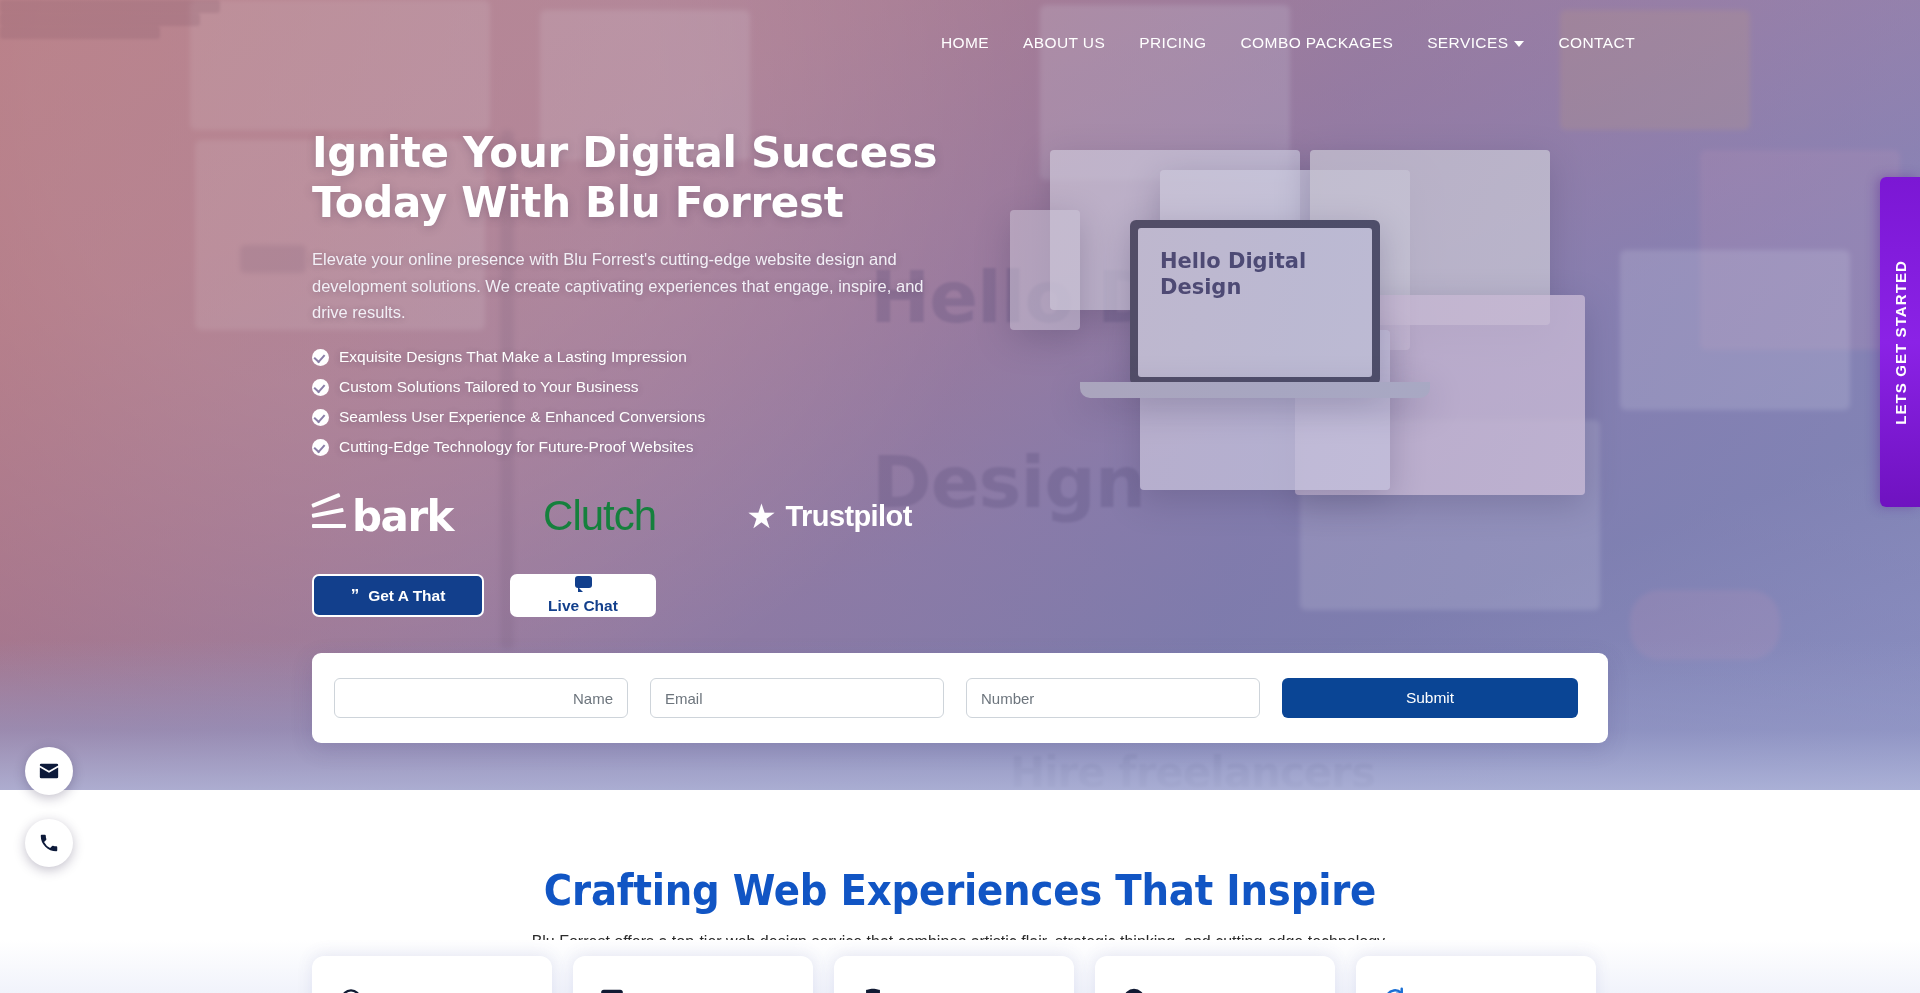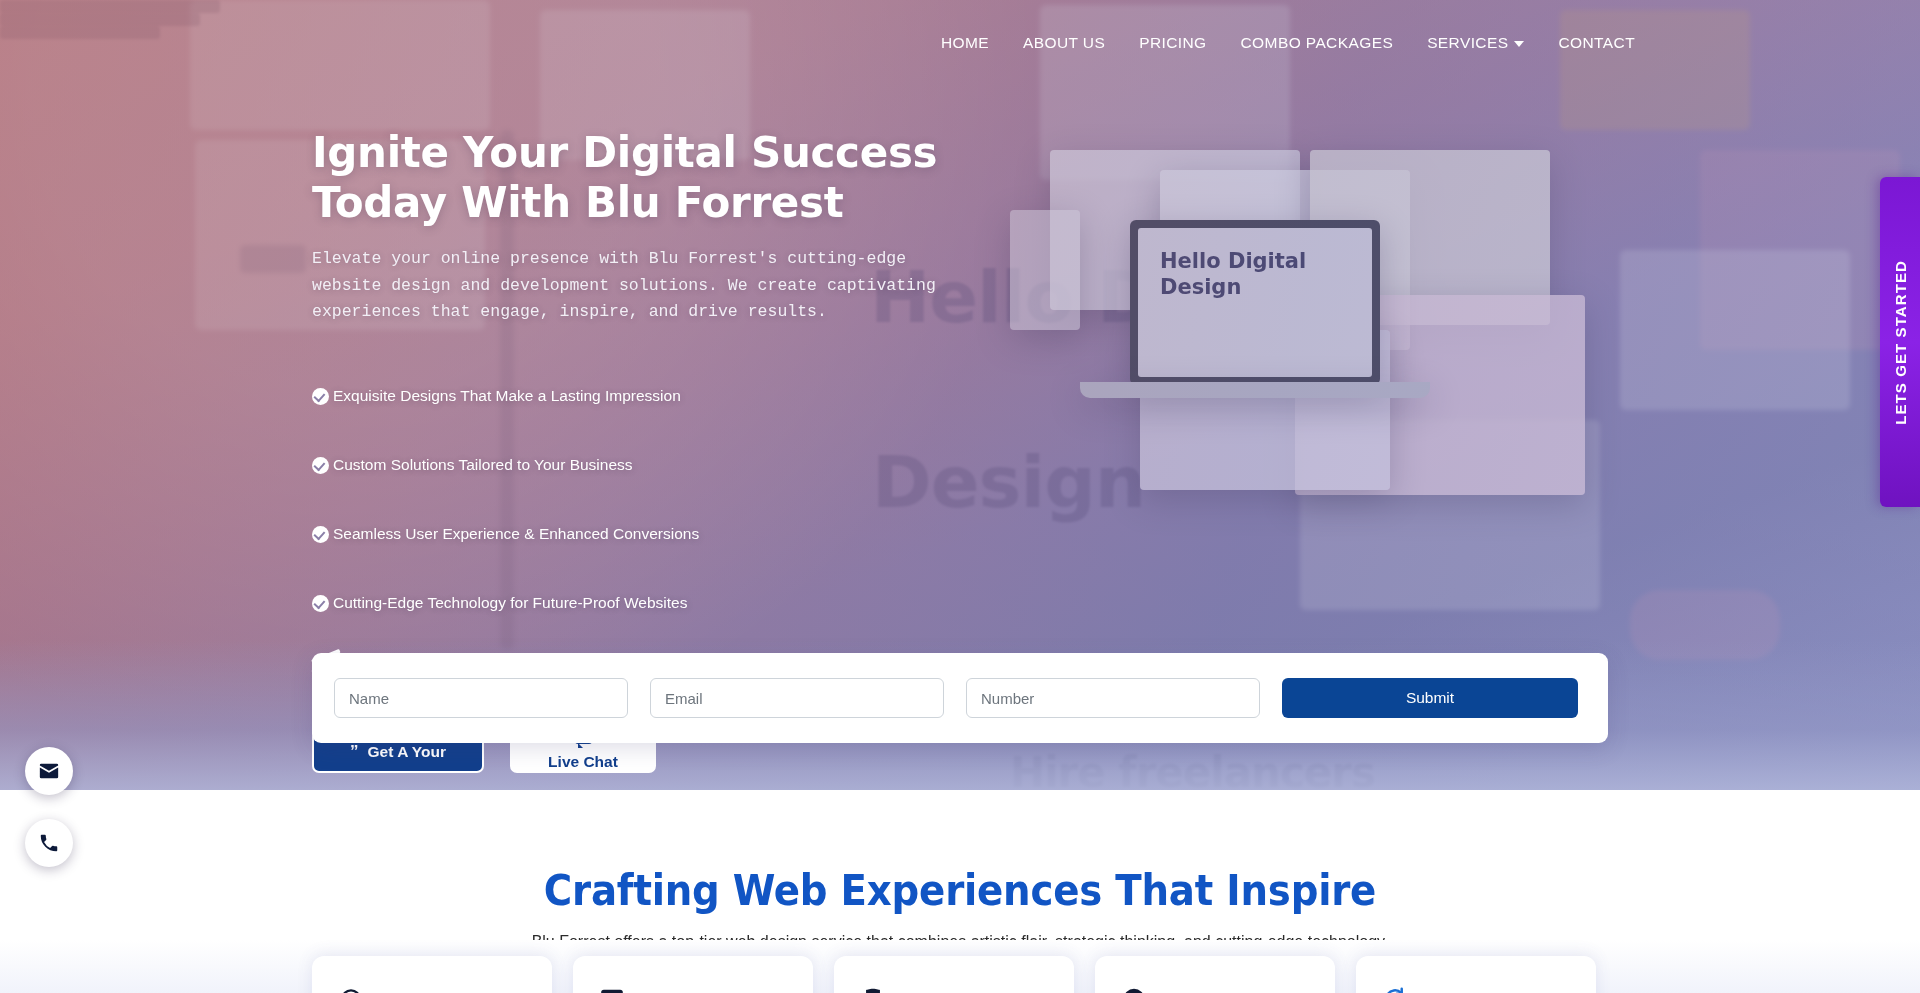--- a/index.html
+++ b/index.html
@@ -74,25 +74,25 @@
 
   
   .hero-inner { position: absolute; left: 312px; top: 128px; width: 700px; z-index: 20; }
   .hero-title {
     color: #fff; font-size: 42px; line-height: 1.19; font-weight: 700;
     letter-spacing: -.3px; font-family: "DejaVu Sans", sans-serif;
     text-shadow: 0 2px 10px rgba(60,40,70,.25);
   }
   .hero-sub {
     margin-top: 18px; color: #f2eff6; font-size: 16.5px; line-height: 1.62;
-    width: 625px; text-shadow: 0 1px 6px rgba(60,40,70,.28); font-family: Liberation Mono, monospace;
+    width: 625px; text-shadow: 0 1px 6px rgba(60,40,70,.28);
   }
   .hero-list { margin-top: 22px; display: flex; flex-direction: column; gap: 12px; }
-  .hero-li { display: flex; align-items: center; gap: 4px; color: #fff; font-size: 15.5px;
-             text-shadow: 0 1px 6px rgba(60,40,70,.3); margin-top: 39px; }
+  .hero-li { display: flex; align-items: center; gap: 10px; color: #fff; font-size: 15.5px;
+             text-shadow: 0 1px 6px rgba(60,40,70,.3); }
   .check {
     width: 17px; height: 17px; flex: 0 0 17px; border-radius: 50%;
     background: #ffffff; position: relative;
   }
   .check::after {
     content: ""; position: absolute; left: 4.4px; top: 3.4px;
     width: 4.5px; height: 8px; border: solid #8a7fa8; border-width: 0 2.1px 2.1px 0;
     transform: rotate(42deg);
   }
 
@@ -128,21 +128,21 @@
     background: #ffffff; border-radius: 9px; z-index: 25;
     display: flex; align-items: center; padding: 0 22px; gap: 22px;
     box-shadow: 0 6px 22px rgba(60,55,110,.16);
   }
   .fld {
     height: 40px; border: 1px solid #ced4da; border-radius: 6px;
     padding: 0 14px; font-size: 15px; color: #33363b; background: #fff;
     font-family: "Liberation Sans", sans-serif; outline: none;
   }
   .fld::placeholder { color: #6d757d; }
-  .fld-name { width: 294px; }
+  .fld-name { width: 294px; text-align: right; }
   .fld-email { width: 294px; }
   .fld-number { width: 294px; }
   .btn-submit {
     width: 296px; height: 40px; background: #0a4595; color: #fff;
     border: none; border-radius: 6px; font-size: 15.5px; cursor: pointer;
     font-family: "Liberation Sans", sans-serif;
   }
 
   
   .side-tab {
@@ -296,21 +296,21 @@
       </div>
       <div class="logo-trust">
         <span class="tp-star">★</span>
         <span class="tp-word">Trustpilot</span>
       </div>
     </div>
 
     <div class="cta-row">
       <button class="btn btn-quote">
         <span class="quote-icon">”</span>
-        <span>Get A Your</span>
+        <span>Get A That</span>
       </button>
       <button class="btn btn-chat">
         <span class="chat-icon"></span>
         <span>Live Chat</span>
       </button>
     </div>
   </div>
 
   <div class="formbar">
     <input class="fld fld-name" type="text" placeholder="Name" style="">

